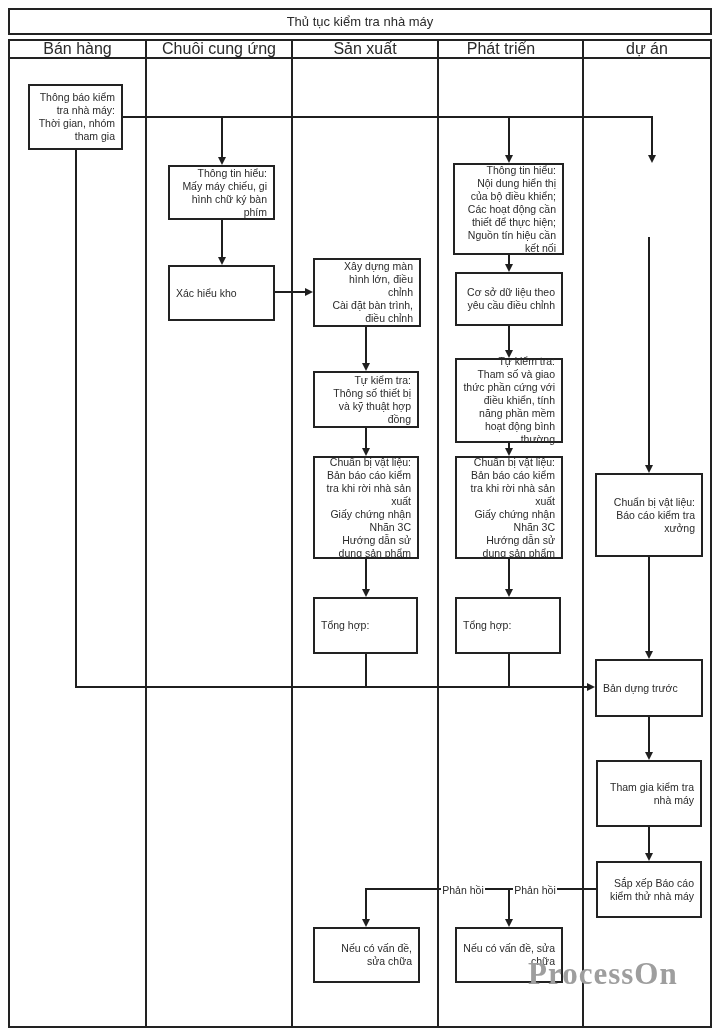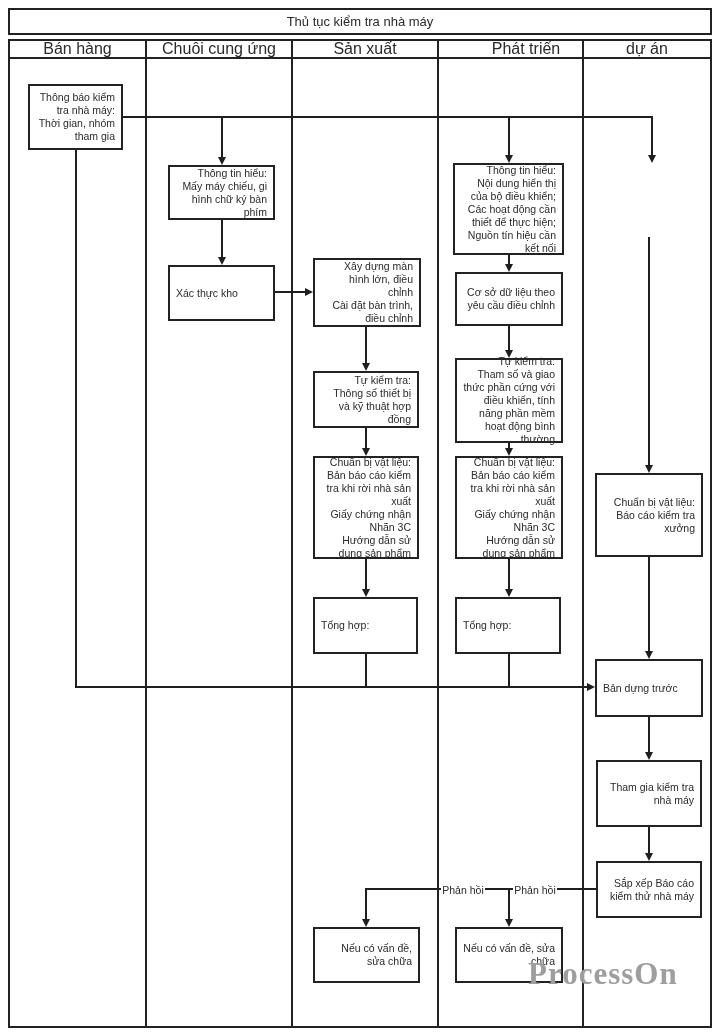--- a/index.html
+++ b/index.html
@@ -92,21 +92,21 @@
   <div class="outer-box"></div>
   <div class="vline" style="left:145px"></div>
   <div class="vline" style="left:291px"></div>
   <div class="vline" style="left:437px"></div>
   <div class="vline" style="left:582px"></div>
   <div class="header-sep"></div>
 
   <div class="lane-label" style="left:10px;  width:135px">Bán hàng</div>
   <div class="lane-label" style="left:147px; width:144px">Chuỗi cung ứng</div>
   <div class="lane-label" style="left:293px; width:144px">Sản xuất</div>
-  <div class="lane-label" style="left:457px; width:138px">Phát triển</div>
+  <div class="lane-label" style="left:432px; width:138px">Phát triển</div>
   <div class="lane-label" style="left:584px; width:126px">dự án</div>
 
   <svg class="edges" width="720" height="1034" viewBox="0 0 720 1034" fill="none" stroke="#1f1f1f" stroke-width="2">
 
     <path d="M123 117 H652 V156"></path>
     <path d="M222 117 V158"></path>
     <path d="M509 117 V156"></path>
 
     <path d="M222 220 V258"></path>
     <path d="M275 292 H306"></path>
@@ -152,21 +152,21 @@
       <polygon points="645,752 653,752 649,760"></polygon>
       <polygon points="645,853 653,853 649,861"></polygon>
       <polygon points="362,919 370,919 366,927"></polygon>
       <polygon points="505,919 513,919 509,927"></polygon>
     </g>
   </svg>
 
   <div class="node" style="left:28px;  top:84px;  width:95px;  height:66px">Thông báo kiểm tra nhà máy: Thời gian, nhóm tham gia</div>
   <div class="node" style="left:168px; top:165px; width:107px; height:55px">Thông tin hiểu:
 Mấy máy chiếu, gi hình chữ ký bàn phím</div>
-  <div class="node" style="left:168px; top:265px; width:107px; height:56px">Xác thực kho</div>
+  <div class="node" style="left:168px; top:265px; width:107px; height:56px">Xác hiểu kho</div>
   <div class="node" style="left:313px; top:258px; width:108px; height:69px">Xây dựng màn hình lớn, điều chỉnh
 Cài đặt bàn trình, điều chỉnh</div>
   <div class="node" style="left:453px; top:163px; width:111px; height:92px">Thông tin hiểu:
 Nội dung hiển thị của bộ điều khiển;
 Các hoạt động cần thiết để thực hiện;
 Nguồn tín hiệu cần kết nối</div>
   <div class="node" style="left:455px; top:272px; width:108px; height:54px">Cơ sở dữ liệu theo yêu cầu điều chỉnh</div>
   <div class="node" style="left:313px; top:371px; width:106px; height:57px">Tự kiểm tra:
 Thông số thiết bị và kỹ thuật hợp đồng</div>
   <div class="node" style="left:455px; top:358px; width:108px; height:85px">Tự kiểm tra:

